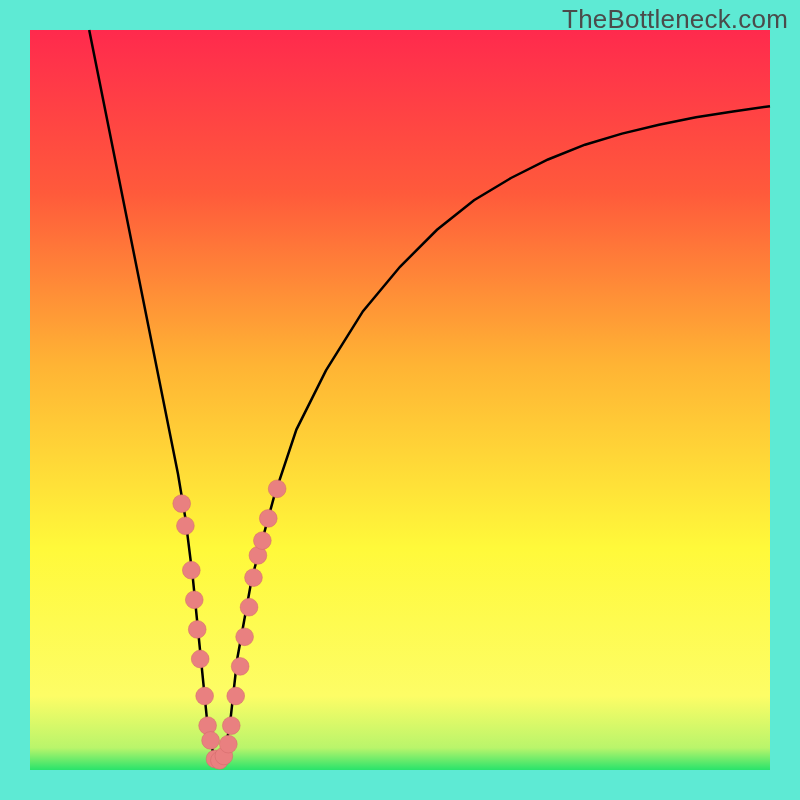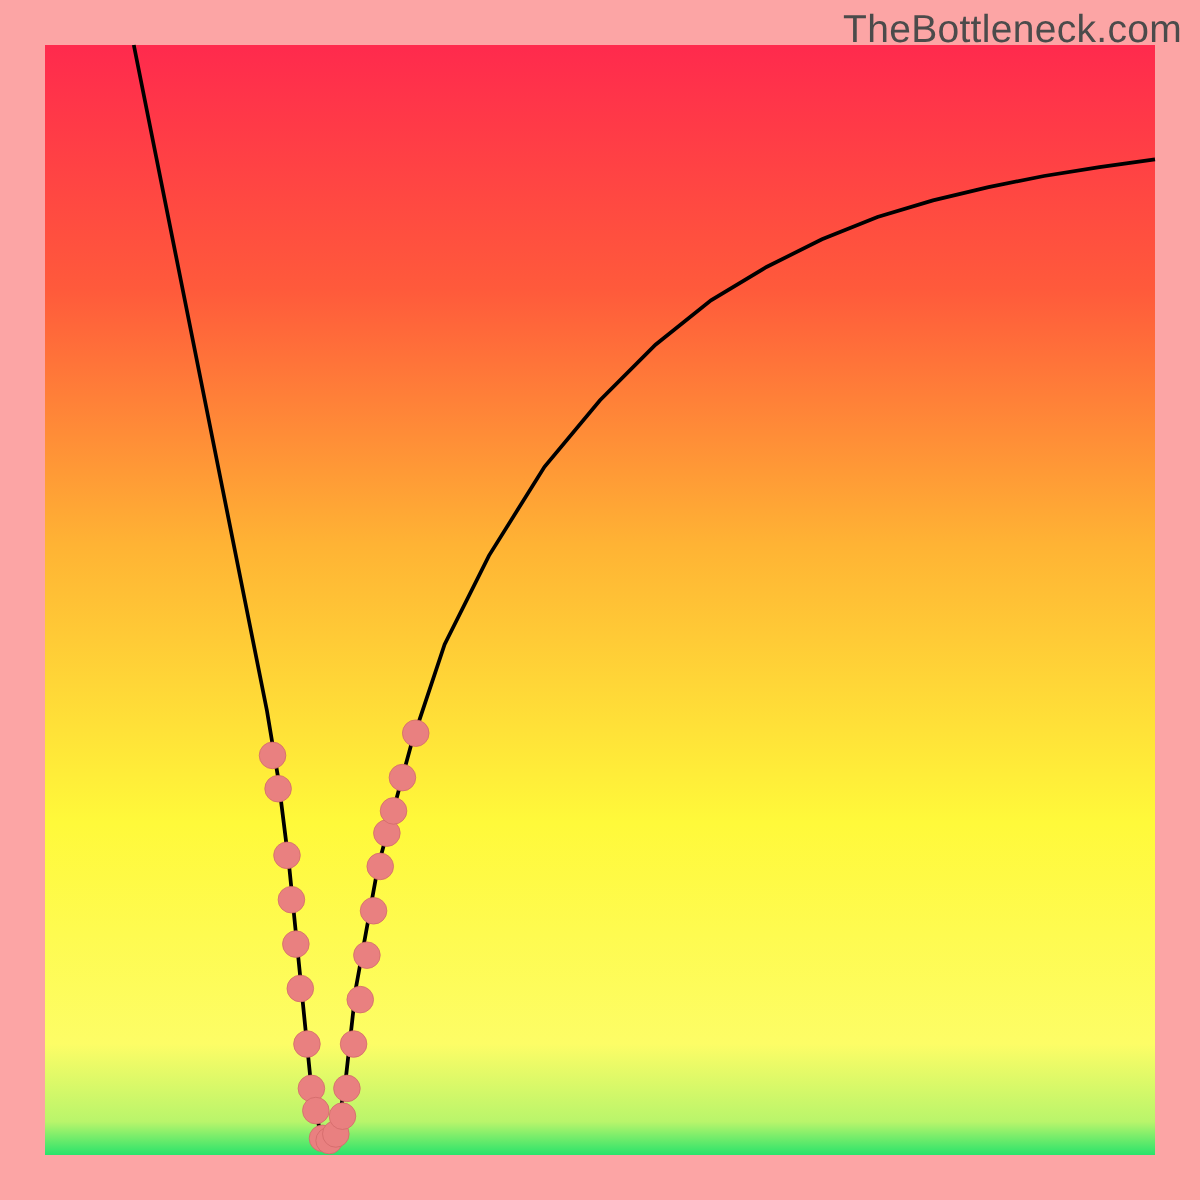--- a/index.html
+++ b/index.html
@@ -10,21 +10,21 @@
     overflow: hidden;
     background: #000;
     font-family: Arial, Helvetica, sans-serif;
   }
   .frame {
     position: absolute;
     left: 0;
     top: 0;
     width: 800px;
     height: 800px;
-    background: #fca5a5;
+    background: #5eead4;
   }
   .plot {
     position: absolute;
     left: 30px;
     top: 30px;
     width: 740px;
     height: 740px;
     
   }
   .watermark {

